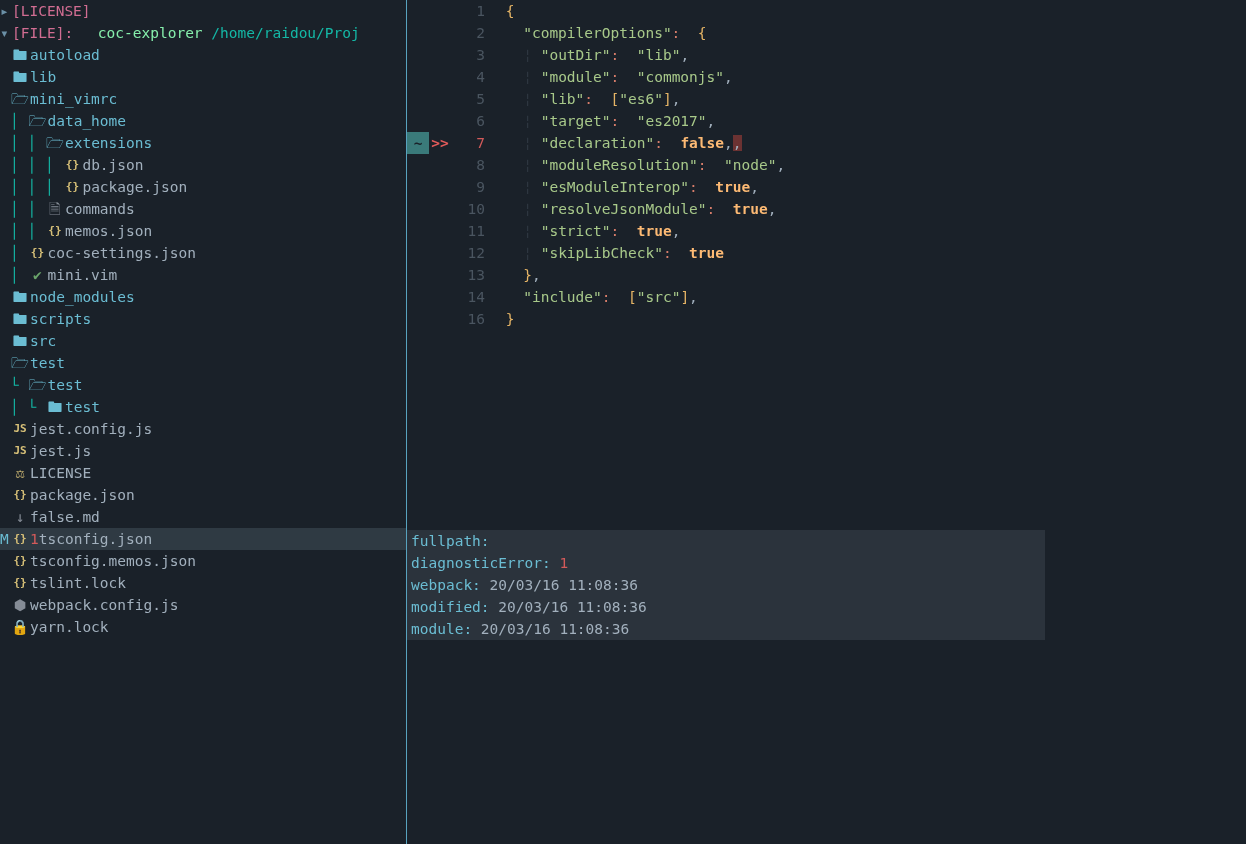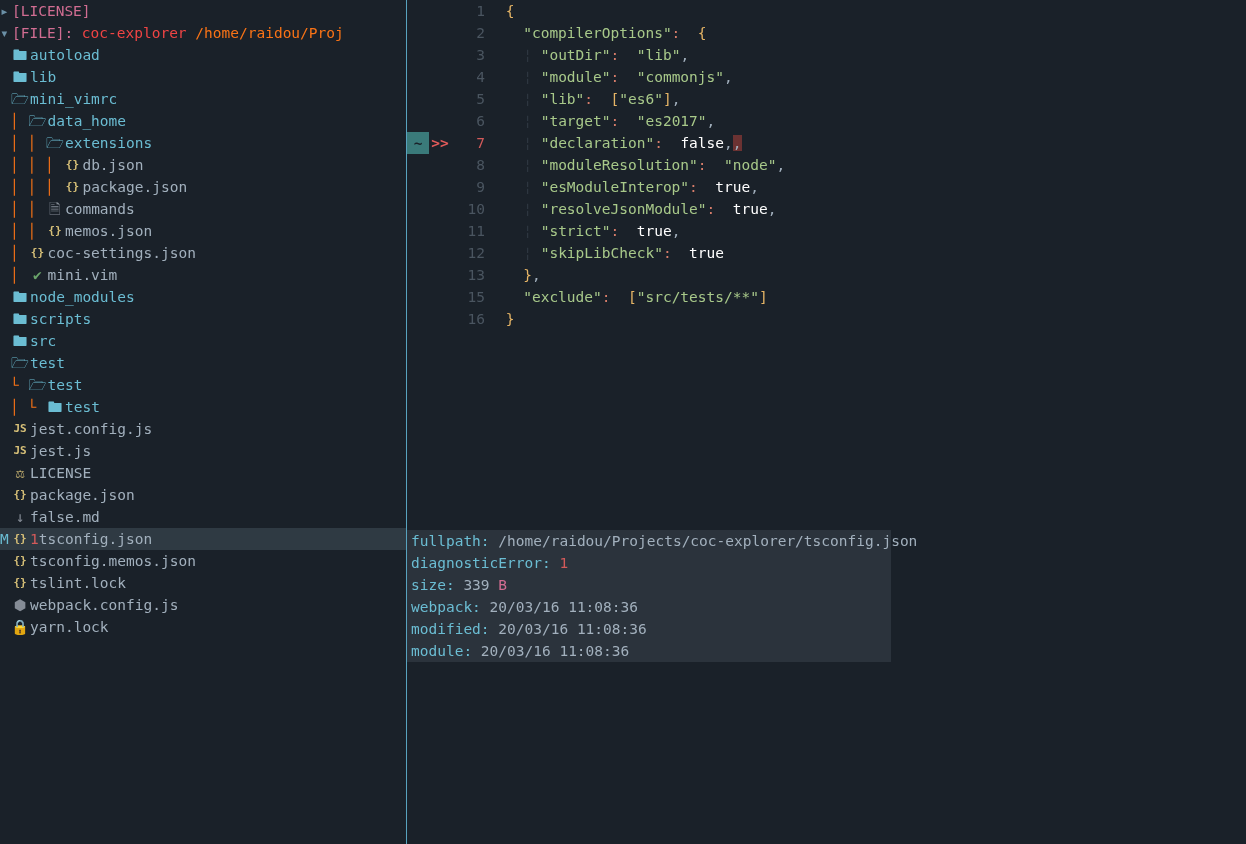--- a/index.html
+++ b/index.html
@@ -19,22 +19,22 @@
   
   #explorer {
     width: 407px;
     height: 844px;
     border-right: 1px solid #58a3bf;
     overflow: hidden;
   }
 
   .chev { width:12px; display:inline-block; color:#6b90a6; }
   .pink { color:#d16d92; }
-  .cyan { color:#ef4444; }
-  .grey { color:#f97316; }
+  .cyan { color:#86efac;margin-left:16px; }
+  .grey { color:#14b8a6; }
   .folder { color:#6bbdd3; }
   .file   { color:#a2b0bd; }
   .ic { display:inline-block; width:20px; text-align:center; color:#6bbdd3; }
   .ic-grey { color:#858c96; }
   .ic-yellow { color:#d7c078; }
 
   .tree-row { padding-left:0; }
   .tree-row.selected { background:#2f3a43; }
   .mod-flag { color:#6bbdd3; background:#2f3a43; display:inline-block; width:10px; }
   .err-flag { color:#d35a5a; }
@@ -47,32 +47,32 @@
   }
   .gutter-sign { width:22px; display:inline-block; text-align:center;}
   .lineno { width:42px; display:inline-block; text-align:right; color:#4a5560; padding-right:8px;}
   .lineno.cur { color:#d35a5a; }
   .indent-guide { color:#2d3640; }
   .json-key   { color:#a8c98a; }
   .json-str   { color:#a8c98a; }
   .json-op    { color:#d77d6a; }
   .json-punct { color:#a2b0bd; }
   .json-brace { color:#e6b566; }
-  .json-bool  { color:#ffffff; font-weight:normal; }
+  .json-bool  { color:#fdba74; font-weight:bold; }
   .sign-modified { background:#3a7a7a; color:#1a2129; font-weight:bold; }
   .sign-err { color:#e05a5a; font-weight:bold; }
   .err-hl { background:#6b3232; }
 
   .code { padding-left:4px; }
 
   
   #info {
     position:absolute;
     left:0; top:530px;
-    width:484px;
+    width:638px;
     background:#2b333c;
     padding:0 4px;
   }
   .info-key { color:#6bbdd3; }
   .info-val { color:#a2b0bd; }
   .info-pink { color:#d16d92; }
   .info-red { color:#d35a5a; }
 </style>
 </head>
 <body>
@@ -127,25 +127,24 @@
       <div class="row"><span class="gutter-sign"></span><span class="gutter-sign"></span><span class="lineno">4</span><span class="code">   <span class="indent-guide">¦</span> <span class="json-key">"module"</span><span class="json-op">:</span>  <span class="json-str">"commonjs"</span><span class="json-punct">,</span></span></div>
       <div class="row"><span class="gutter-sign"></span><span class="gutter-sign"></span><span class="lineno">5</span><span class="code">   <span class="indent-guide">¦</span> <span class="json-key">"lib"</span><span class="json-op">:</span>  <span class="json-brace">[</span><span class="json-str">"es6"</span><span class="json-brace">]</span><span class="json-punct">,</span></span></div>
       <div class="row"><span class="gutter-sign"></span><span class="gutter-sign"></span><span class="lineno">6</span><span class="code">   <span class="indent-guide">¦</span> <span class="json-key">"target"</span><span class="json-op">:</span>  <span class="json-str">"es2017"</span><span class="json-punct">,</span></span></div>
       <div class="row"><span class="gutter-sign sign-modified">~</span><span class="gutter-sign sign-err">&gt;&gt;</span><span class="lineno cur">7</span><span class="code">   <span class="indent-guide">¦</span> <span class="json-key">"declaration"</span><span class="json-op">:</span>  <span class="json-bool">false</span><span class="json-punct">,</span><span class="err-hl">,</span></span></div>
       <div class="row"><span class="gutter-sign"></span><span class="gutter-sign"></span><span class="lineno">8</span><span class="code">   <span class="indent-guide">¦</span> <span class="json-key">"moduleResolution"</span><span class="json-op">:</span>  <span class="json-str">"node"</span><span class="json-punct">,</span></span></div>
       <div class="row"><span class="gutter-sign"></span><span class="gutter-sign"></span><span class="lineno">9</span><span class="code">   <span class="indent-guide">¦</span> <span class="json-key">"esModuleInterop"</span><span class="json-op">:</span>  <span class="json-bool">true</span><span class="json-punct">,</span></span></div>
       <div class="row"><span class="gutter-sign"></span><span class="gutter-sign"></span><span class="lineno">10</span><span class="code">   <span class="indent-guide">¦</span> <span class="json-key">"resolveJsonModule"</span><span class="json-op">:</span>  <span class="json-bool">true</span><span class="json-punct">,</span></span></div>
       <div class="row"><span class="gutter-sign"></span><span class="gutter-sign"></span><span class="lineno">11</span><span class="code">   <span class="indent-guide">¦</span> <span class="json-key">"strict"</span><span class="json-op">:</span>  <span class="json-bool">true</span><span class="json-punct">,</span></span></div>
       <div class="row"><span class="gutter-sign"></span><span class="gutter-sign"></span><span class="lineno">12</span><span class="code">   <span class="indent-guide">¦</span> <span class="json-key">"skipLibCheck"</span><span class="json-op">:</span>  <span class="json-bool">true</span></span></div>
       <div class="row"><span class="gutter-sign"></span><span class="gutter-sign"></span><span class="lineno">13</span><span class="code">   <span class="json-brace">}</span><span class="json-punct">,</span></span></div>
-      <div class="row"><span class="gutter-sign"></span><span class="gutter-sign"></span><span class="lineno">15</span><span class="code">   <span class="json-key">"exclude"</span><span class="json-op">:</span>  <span class="json-brace">[</span><span class="json-str">"src/tests/**"</span><span class="json-brace">]</span></span></div>
+      <div class="row"><span class="gutter-sign"></span><span class="gutter-sign"></span><span class="lineno">14</span><span class="code">   <span class="json-key">"include"</span><span class="json-op">:</span>  <span class="json-brace">[</span><span class="json-str">"src"</span><span class="json-brace">]</span><span class="json-punct">,</span></span></div>
       <div class="row"><span class="gutter-sign"></span><span class="gutter-sign"></span><span class="lineno">16</span><span class="code"> <span class="json-brace">}</span></span></div>
     </div>
 
   <div id="info">
-    <div class="row"><span class="info-key">fullpath:</span><span> </span><span class="info-val">/home/raidou/Projects/coc-explorer/tsconfig.json</span></div>
+    <div class="row"><span class="info-key">fullpath:</span><span> </span></div>
     <div class="row"><span class="info-key">diagnosticError:</span><span> </span><span class="info-red">1</span></div>
-    <div class="row"><span class="info-key">size:</span><span> </span><span class="info-val">339</span><span> </span><span class="info-pink">B</span></div>
     <div class="row"><span class="info-key">webpack:</span><span> </span><span class="info-val">20/03/16 11:08:36</span></div>
     <div class="row"><span class="info-key">modified:</span><span> </span><span class="info-val">20/03/16 11:08:36</span></div>
     <div class="row"><span class="info-key">module:</span><span> </span><span class="info-val">20/03/16 11:08:36</span></div>
   </div>
 </div>
 
 </body></html>

